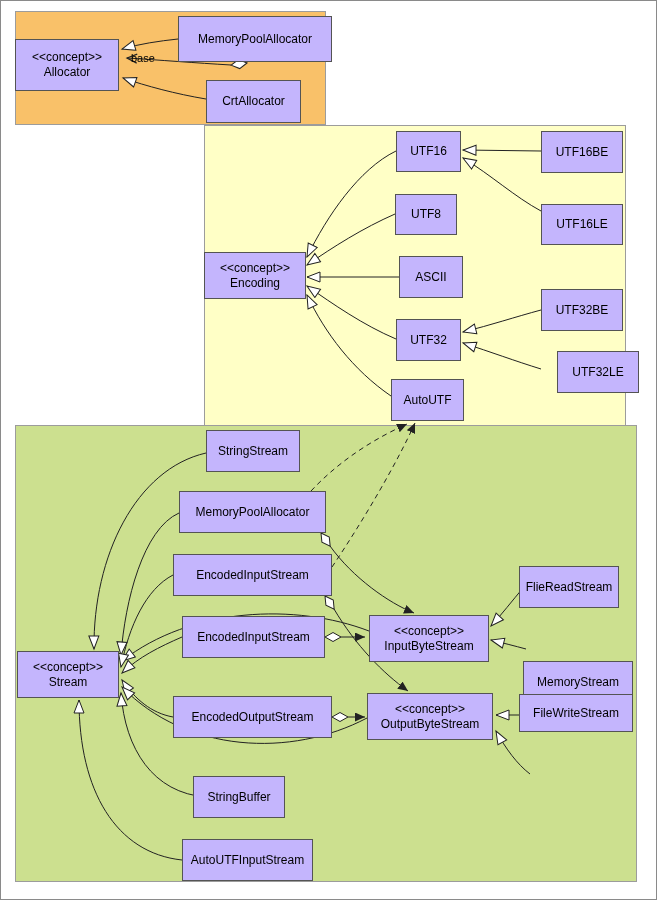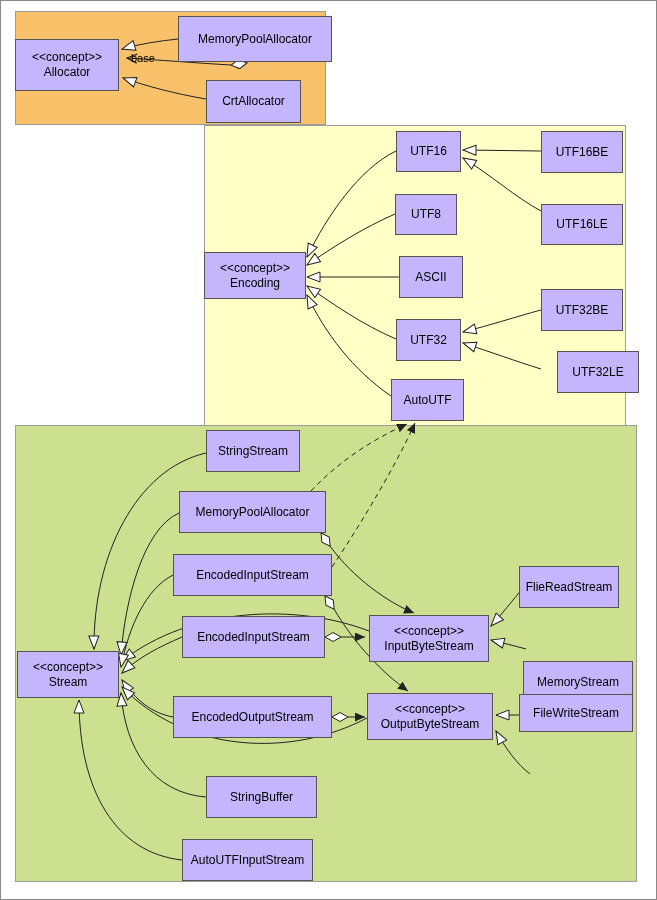--- a/index.html
+++ b/index.html
@@ -145,21 +145,21 @@
   </div>
   <div class="node" style="left:172px;top:553px;width:159px;height:42px">
     <span>EncodedInputStream</span>
   </div>
   <div class="node" style="left:181px;top:615px;width:143px;height:42px">
     <span>EncodedInputStream</span>
   </div>
   <div class="node" style="left:172px;top:695px;width:159px;height:42px">
     <span>EncodedOutputStream</span>
   </div>
-  <div class="node" style="left:205px;top:775px;width:111px;height:42px">
+  <div class="node" style="left:192px;top:775px;width:92px;height:42px">
     <span>StringBuffer</span>
   </div>
   <div class="node" style="left:181px;top:838px;width:131px;height:42px">
     <span>AutoUTFInputStream</span>
   </div>
   <div class="node" style="left:368px;top:614px;width:120px;height:47px">
     <span>&lt;&lt;concept&gt;&gt;</span>
     <span>InputByteStream</span>
   </div>
   <div class="node" style="left:366px;top:692px;width:126px;height:47px">

